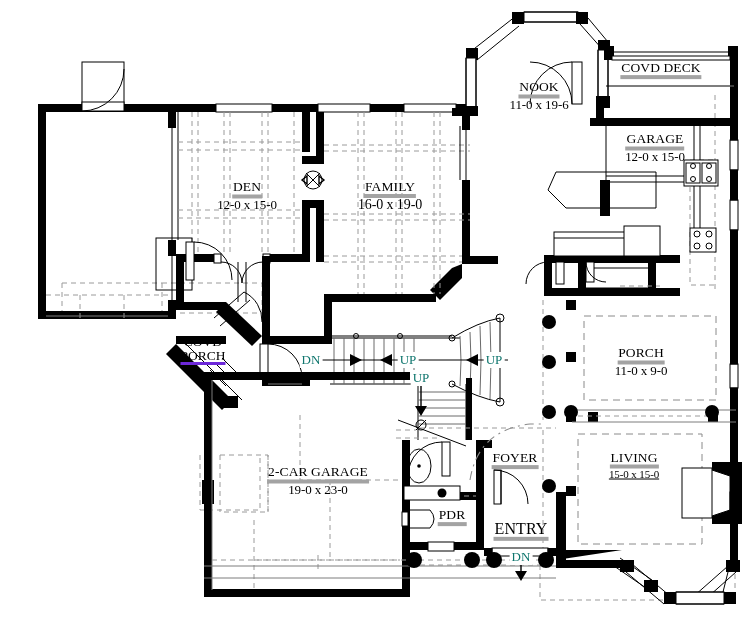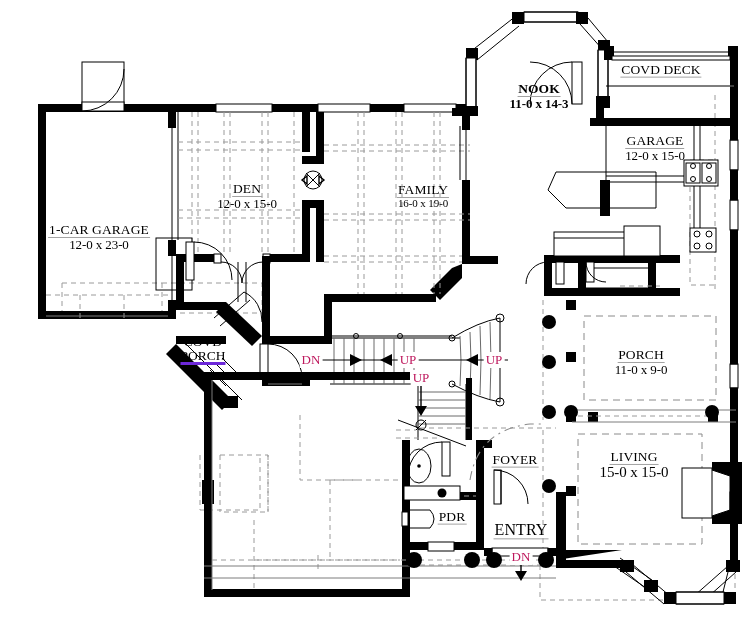--- a/index.html
+++ b/index.html
@@ -31,37 +31,37 @@
     position: absolute;
     text-align: center;
     line-height: 1.02;
     color: #000000;
     white-space: nowrap;
     transform: translate(-50%, -50%);
     font-family: "Liberation Serif", "DejaVu Serif", serif;
   }
   .room-label .rl-name {
     display: inline-block;
-    border-bottom: 1px solid #a3a3a3;
+    border-bottom: 4px solid #a3a3a3;
     padding: 0 1px 0px 1px;
     letter-spacing: 0.1px;
   }
   .room-label .rl-dim {
     display: block;
     margin-top: 0px;
     letter-spacing: -0.1px;
   }
   .room-label.two-line .rl-name {
     display: block;
     margin: 0 auto;
     width: fit-content;
   }
   .dir-label {
     position: absolute;
-    color: #be185d;
+    color: #0f766e;
     transform: translate(-50%, -50%);
     white-space: nowrap;
     font-family: "Liberation Serif", "DejaVu Serif", serif;
   }
   .stack-label {
     position: absolute;
     transform: translate(-50%, -50%);
     text-align: center;
     color: #000;
     white-space: nowrap;
@@ -624,55 +624,55 @@
     <rect class="wht" x="730" y="140" width="8" height="30"></rect>
     <path class="thin" d="M730 140 L738 140"></path>
     <path class="thin" d="M730 170 L738 170"></path>
     <rect class="wht" x="730" y="200" width="8" height="30"></rect>
     <path class="thin" d="M730 200 L738 200"></path>
     <path class="thin" d="M730 230 L738 230"></path>
   </g>
 
 </svg>
 
-<div class="room-label two-line" style="left:99px; top:237px; font-size:13.5px;">
-  <span class="rl-name">1-CAR GARAGE</span>
-  <span class="rl-dim" style="font-size:13px;">12-0 x 23-0</span>
-</div>
 
 <div class="room-label two-line" style="left:247px; top:196px; font-size:13.5px;">
   <span class="rl-name">DEN</span>
   <span class="rl-dim" style="font-size:13px;">12-0 x 15-0</span>
 </div>
 
-<div class="room-label two-line" style="left:423px; top:196px; font-size:13.5px;">
+<div class="room-label two-line" style="left:390px; top:196px; font-size:13.5px;">
   <span class="rl-name">FAMILY</span>
-  <span class="rl-dim" style="font-size:11px;">16-0 x 19-0</span>
-</div>
-
-<div class="room-label two-line" style="left:539px; top:96px; font-size:13.5px;font-weight:bold;">
+  <span class="rl-dim" style="font-size:14px;">16-0 x 19-0</span>
+</div>
+
+<div class="room-label two-line" style="left:539px; top:96px; font-size:13.5px;">
   <span class="rl-name">NOOK</span>
-  <span class="rl-dim" style="font-size:13px;">11-0 x 14-3</span>
+  <span class="rl-dim" style="font-size:13px;">11-0 x 19-6</span>
 </div>
 
 <div class="room-label two-line" style="left:655px; top:148px; font-size:13.5px;">
   <span class="rl-name">GARAGE</span>
   <span class="rl-dim" style="font-size:13px;">12-0 x 15-0</span>
 </div>
 
 <div class="room-label two-line" style="left:641px; top:362px; font-size:13.5px;">
   <span class="rl-name">PORCH</span>
   <span class="rl-dim" style="font-size:13px;">11-0 x 9-0</span>
 </div>
 
 <div class="room-label two-line" style="left:634px; top:465px; font-size:13.5px;">
   <span class="rl-name">LIVING</span>
-  <span class="rl-dim" style="font-size:15px;">15-0 x 15-0</span>
-</div>
-
+  <span class="rl-dim" style="font-size:11px;text-decoration:underline;">15-0 x 15-0</span>
+</div>
+
+<div class="room-label two-line" style="left:318px; top:481px; font-size:13.5px;">
+  <span class="rl-name">2-CAR GARAGE</span>
+  <span class="rl-dim" style="font-size:13px;">19-0 x 23-0</span>
+</div>
 
 <div class="room-label" style="left:661px; top:70px; font-size:13.5px;">
   <span class="rl-name">COVD DECK</span>
 </div>
 
 <div class="room-label" style="left:515px; top:460px; font-size:13.5px;">
   <span class="rl-name">FOYER</span>
 </div>
 
 <div class="room-label" style="left:521px; top:531px; font-size:16px;">

